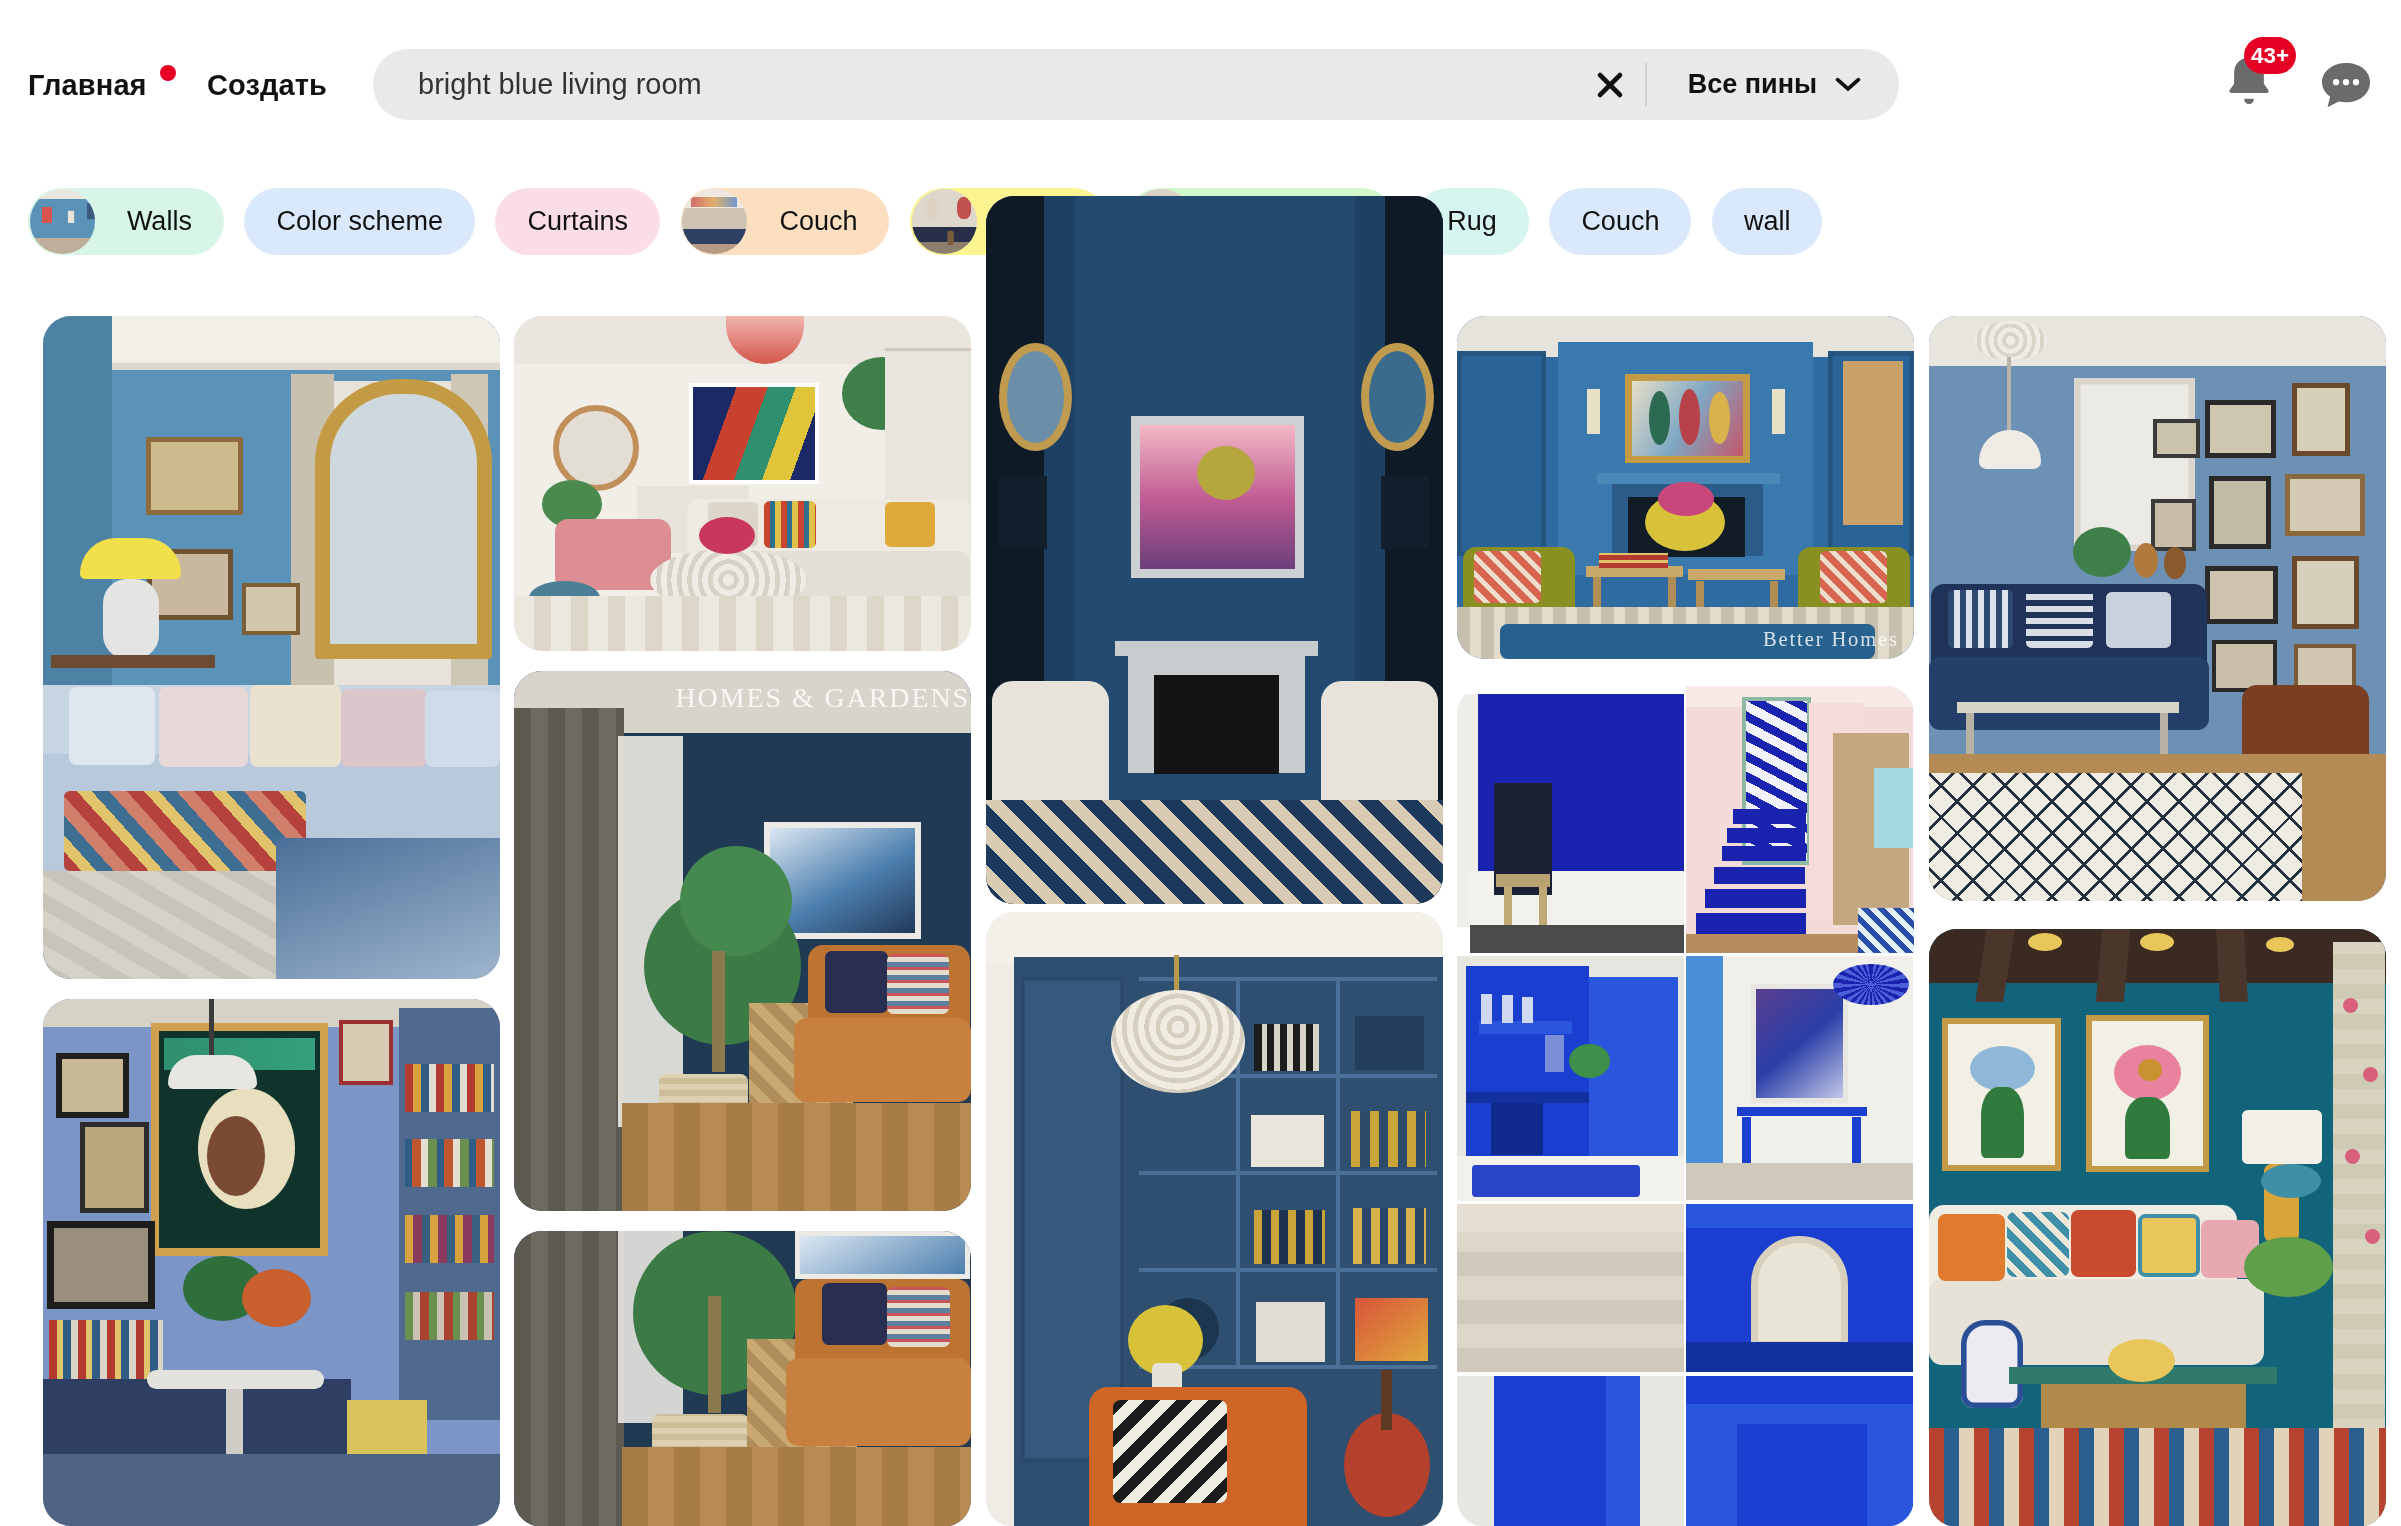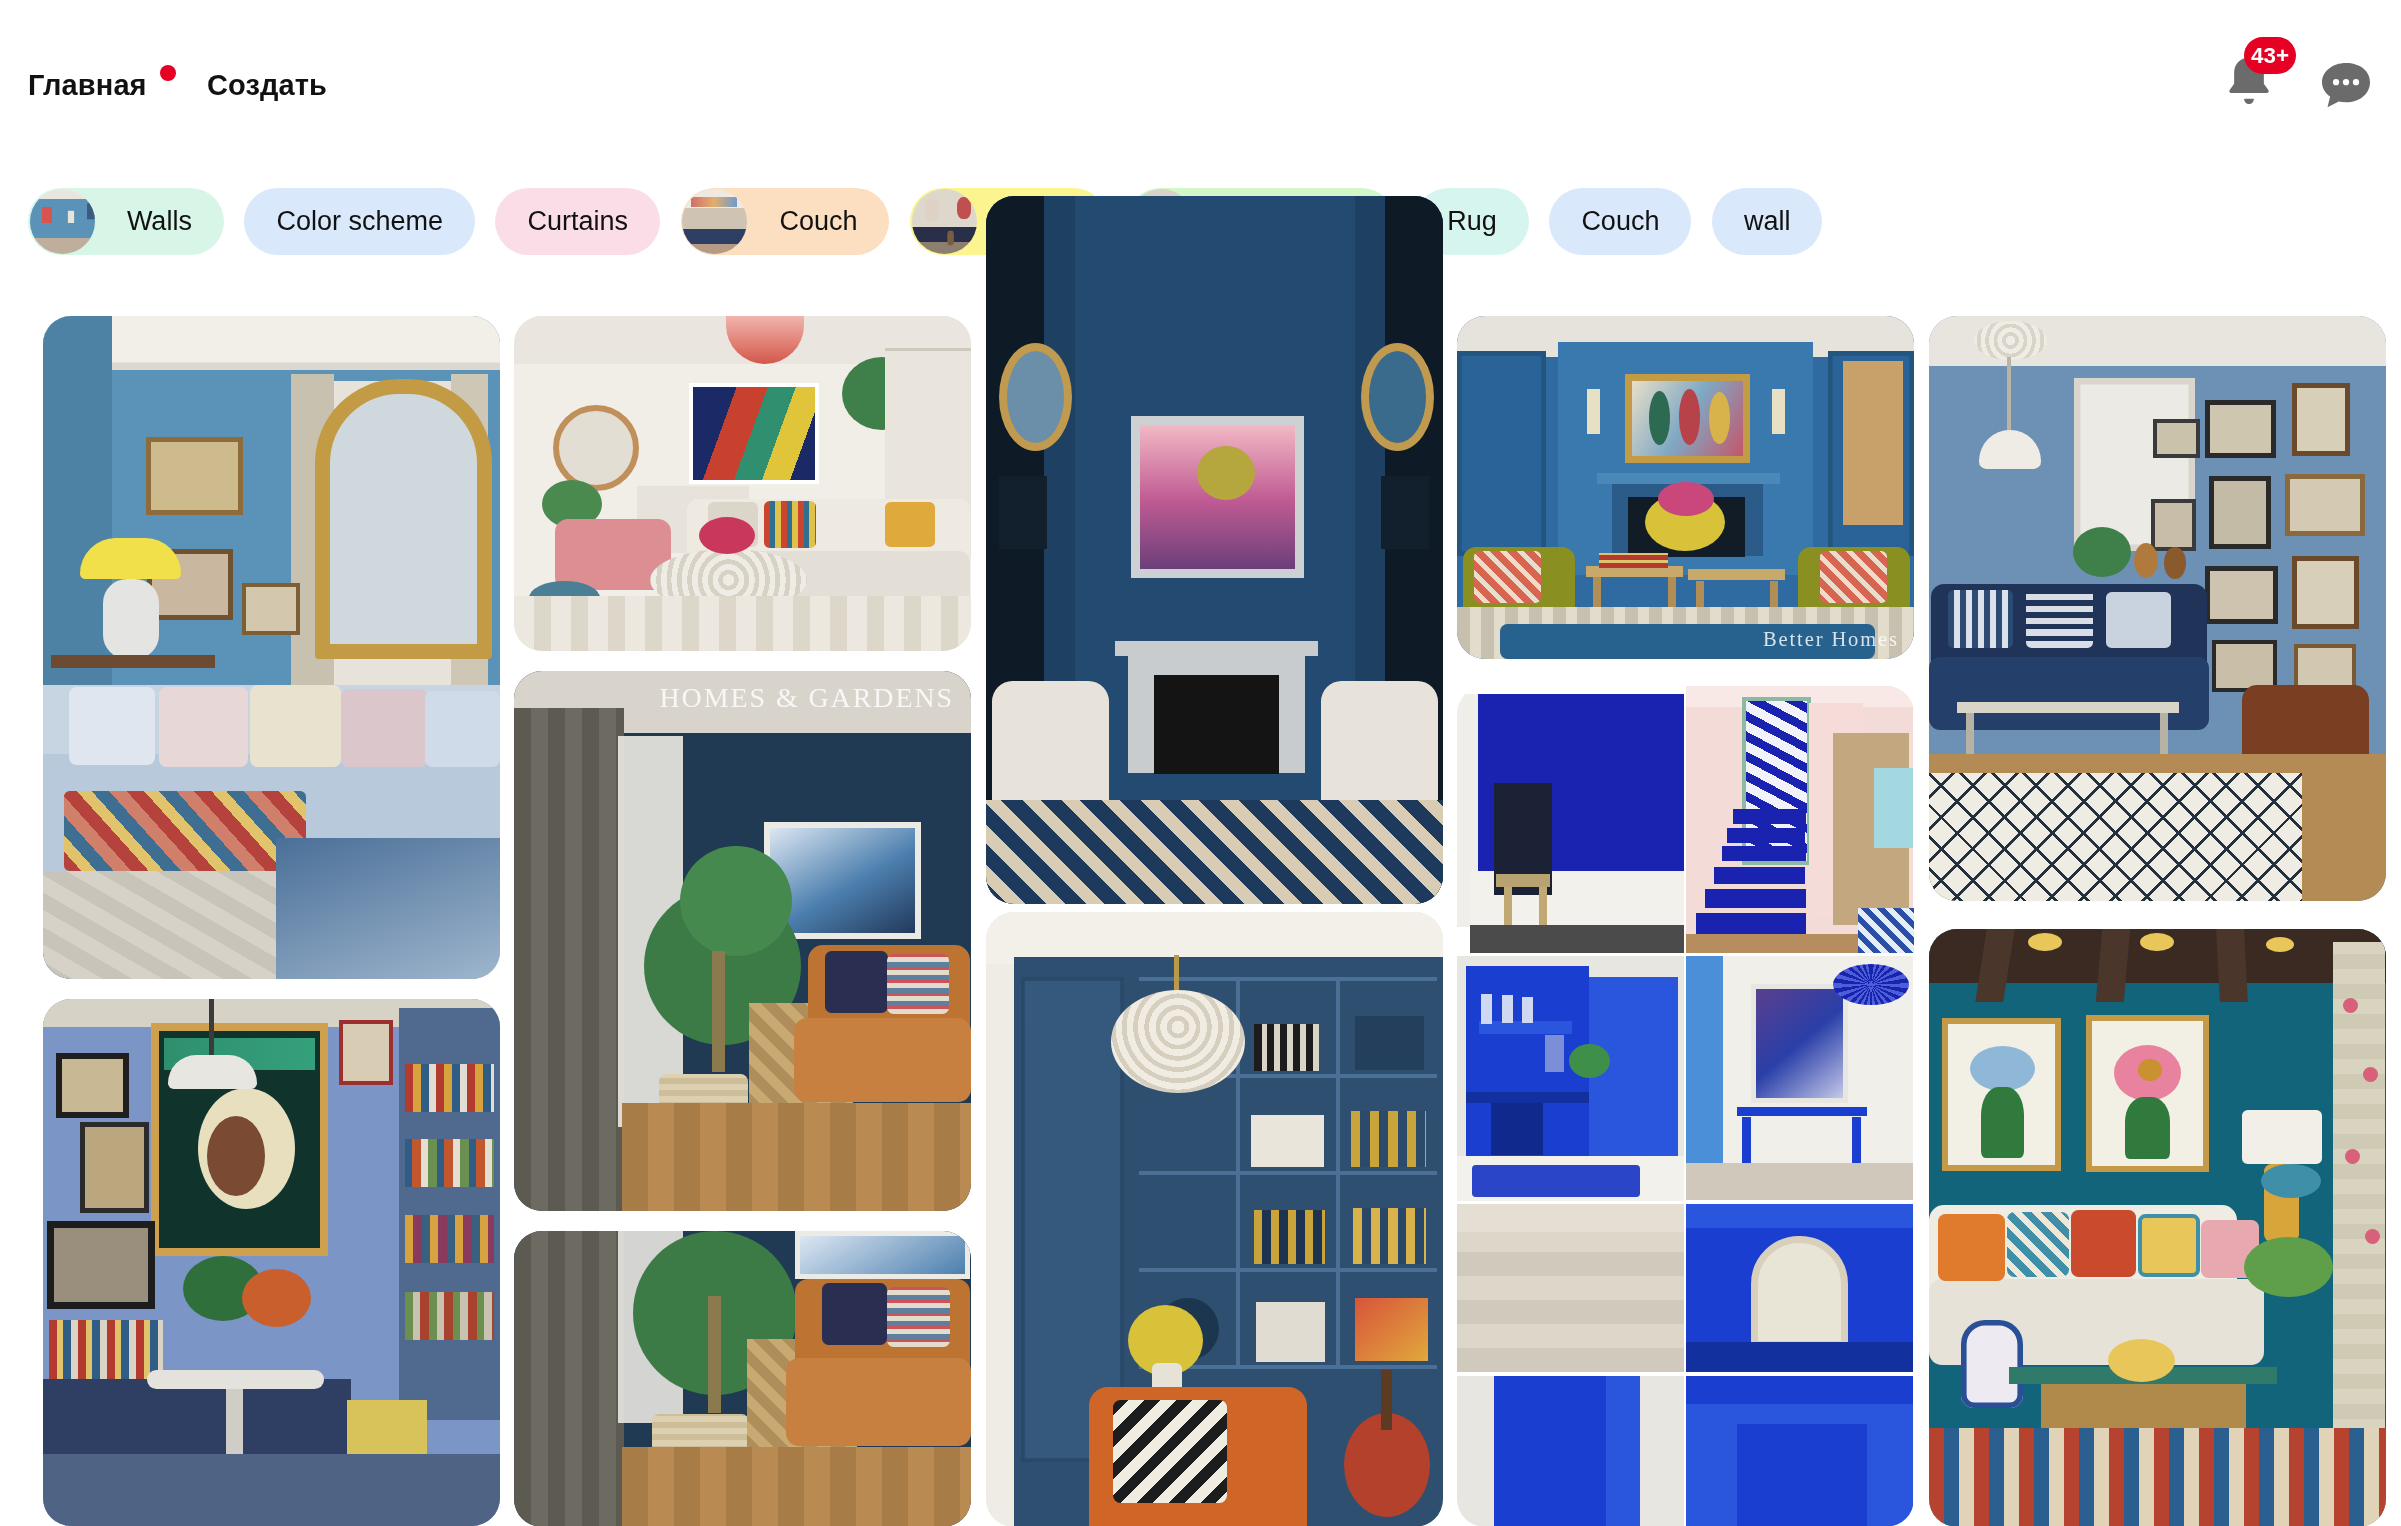--- a/index.html
+++ b/index.html
@@ -150,20 +150,38 @@
 
   <div class="nav-link" id="nav-home">
     <span>Главная</span>
   </div>
   <div class="nav-dot"></div>
 
   <div class="nav-link" id="nav-create">
     <span>Создать</span>
   </div>
 
+  <div class="search-wrap">
+    <div class="search-text" title="Поиск">bright blue living room</div>
+
+    <div class="clear-btn">
+      <svg width="34" height="34" viewBox="0 0 24 24">
+        <path d="M5 5 L19 19 M19 5 L5 19" stroke="#111111" stroke-width="3.4" stroke-linecap="round"></path>
+      </svg>
+    </div>
+
+    <div class="vdiv"></div>
+
+    <div class="pins-dd">
+      <span class="pins-dd-label">Все пины</span>
+      <svg width="28" height="18.6" viewBox="0 0 24 16">
+        <path d="M3 4 L12 12 L21 4" stroke="#111111" stroke-width="3.2" fill="none" stroke-linecap="round" stroke-linejoin="round"></path>
+      </svg>
+    </div>
+  </div>
 
   <div class="bell-wrap">
     <svg width="52" height="58" viewBox="0 0 28 31">
       <path d="M14 3 C9.2 3 6 6.4 6 11 v6 l-2.4 3.4 c-.5.7 0 1.6.9 1.6 h19 c.9 0 1.4-.9.9-1.6 L22 17 v-6 c0-4.6-3.2-8-8-8z" fill="#6b6b6b"></path>
       <path d="M11.4 25 h5.2 c0 1.7-1.2 2.9-2.6 2.9 S11.4 26.7 11.4 25z" fill="#6b6b6b"></path>
     </svg>
     <div class="badge">43+</div>
   </div>
 
   <div class="msg-wrap">
@@ -399,21 +417,21 @@
         <div class="wall" style="left:294px;top:274px;width:162px;height:91px;background:#bd7433;border-radius:15px 15px 0 0;"></div>
         <div class="wall" style="left:280px;top:347px;width:177px;height:84px;background:#c88040;border-radius:13px;"></div>
 
         <div class="wall" style="left:311px;top:280px;width:63px;height:62px;
              background:#2a2f52; border-radius:6.5px;"></div>
         <div class="wall" style="left:373px;top:283px;width:62px;height:60px;
              background:repeating-linear-gradient(0deg,#e3dccd 0 4.7px,#c9555a 4.7px 8.4px,#5f7f9e 8.4px 13px); border-radius:6.5px;"></div>
 
         <div class="wall" style="left:108px;top:432px;width:349px;height:108px;
              background: repeating-linear-gradient(90deg,#a87c46 0 26px,#b98a51 26px 52px);"></div>
-        <div class="wm" style="right:17px; top:13px; font-size:28px;">HOMES &amp; GARDENS</div>
+        <div class="wm" style="right:1px; top:13px; font-size:28px;">HOMES &amp; GARDENS</div>
       </div>
     </div>
 
     <div class="pin" style="top:923px; height:296px;">
       <div class="scene">
         <div class="wall" style="inset:0; background:#1f3a52;"></div>
         <div class="wall" style="left:0;top:0;width:110px;height:296px;
              background: repeating-linear-gradient(90deg,#5d5a52 0 17px,#6d6a62 17px 34px);"></div>
         <div class="wall" style="left:104px;top:0;width:65px;height:192px;background:#e8e6e0; opacity:.9;"></div>
         <div class="frame" style="left:281px;top:0;width:175px;height:48px;border-width:5.6px;

